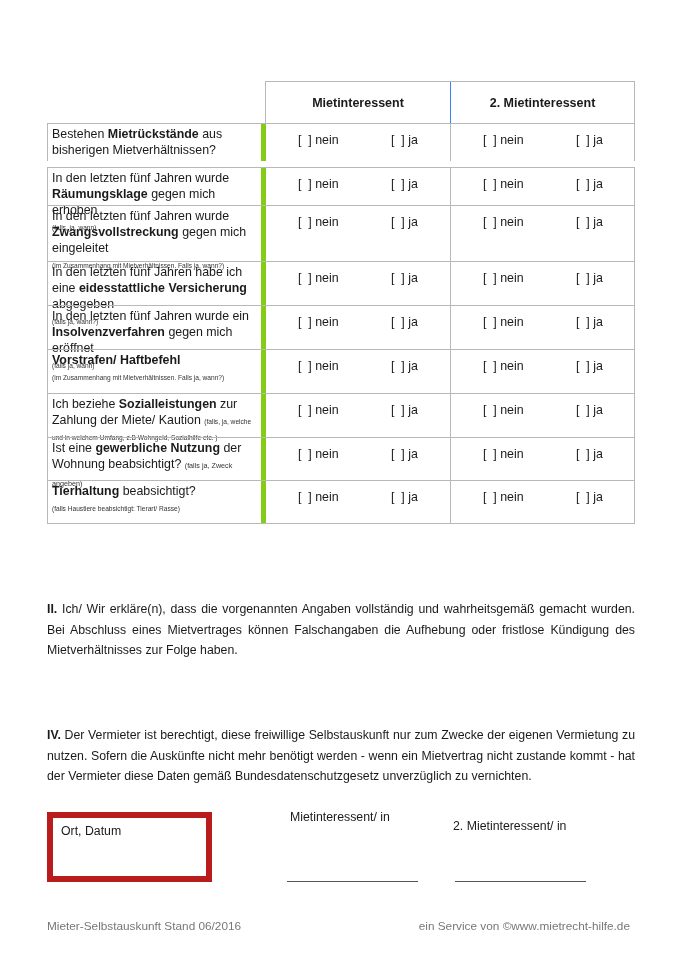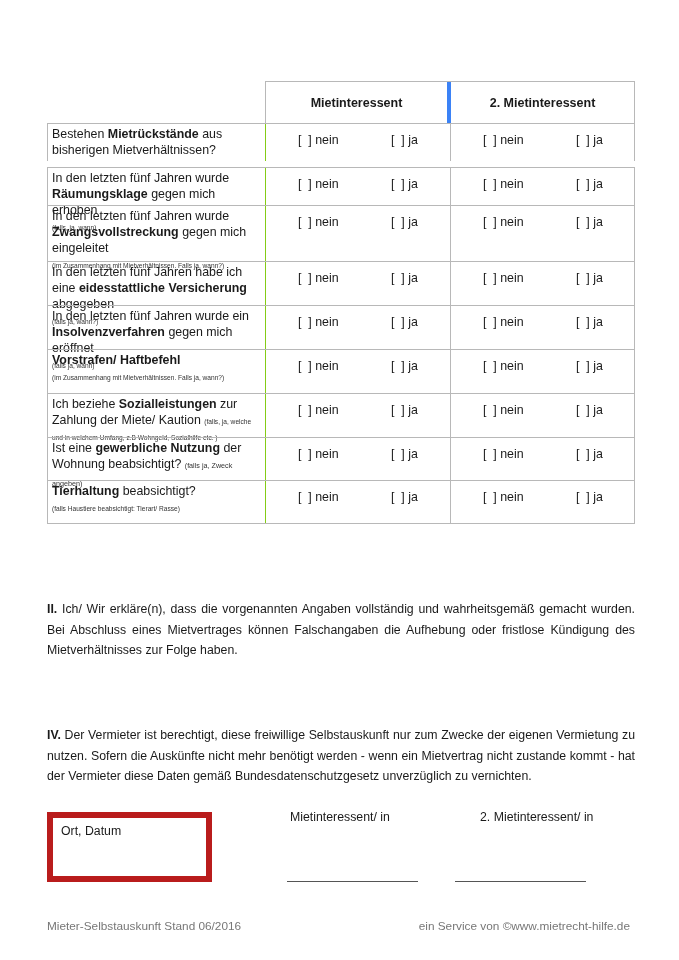--- a/index.html
+++ b/index.html
@@ -8,28 +8,28 @@
       font-family: "Liberation Sans", "DejaVu Sans", sans-serif; color: #1a1a1a;
     }
     .page { position: absolute; left: 0; top: 0; width: 679px; height: 960px; }
 
     
     .tbl { position: absolute; left: 47px; top: 81px; width: 588px; }
     .hdr { position: absolute; left: 218px; top: 0; width: 370px; height: 42px;
            border: 1px solid #b8b8b8; border-bottom: none; box-sizing: border-box; }
     .hdr .hcell { position: absolute; top: 0; height: 42px; line-height: 42px;
                   font-size: 12.5px; font-weight: bold; text-align: center; color: #1a1a1a; }
-    .hdr .hcell.c1 { left: 0; width: 185px; border-right: 4px solid #3b82f6; box-sizing: border-box; }
+    .hdr .hcell.c1 { left: 0; width: 185px; border-right: 1px solid #3b82f6; box-sizing: border-box; }
     .hdr .hcell.c2 { left: 185px; width: 183px; }
 
     .row { position: absolute; left: 0; width: 588px; box-sizing: border-box;
            border: 1px solid #b8b8b8; border-bottom: none; }
     .row.last { border-bottom: 1px solid #b8b8b8; }
     .row .q { position: absolute; left: 0; top: 0; width: 218px; height: 100%;
-              border-right: 1px solid #84cc16; box-sizing: border-box; padding: 2px 4px 0 4px;
+              border-right: 5px solid #84cc16; box-sizing: border-box; padding: 2px 4px 0 4px;
               font-size: 12.4px; line-height: 16px; color: #1a1a1a; }
     .row .q b { font-weight: bold; }
     .row .q .small { font-size: 6.6px; line-height: 10px; color: #333; }
     .row .q .small-inline { font-size: 7.2px; color: #333; }
     .row .a { position: absolute; top: 0; height: 100%; width: 185px; }
     .row .a.c1 { left: 218px; border-right: 1px solid #b8b8b8; box-sizing: border-box; }
     .row .a.c2 { left: 403px; width: 183px; }
     .opt { position: absolute; top: 8px; font-size: 12.4px; line-height: 16px; color: #1a1a1a; white-space: pre; }
     .opt.nein { left: 32px; }
     .opt.ja { left: 125px; }
@@ -197,19 +197,19 @@
     <b>II.</b><span> Ich/ Wir erkläre(n), dass die vorgenannten Angaben vollständig und wahrheitsgemäß gemacht wurden. Bei Abschluss eines Mietvertrages können Falschangaben die Aufhebung oder fristlose Kündigung des Mietverhältnisses zur Folge haben.</span>
   </div>
   <div class="para" style="top:725px;">
     <b>IV.</b><span> Der Vermieter ist berechtigt, diese freiwillige Selbstauskunft nur zum Zwecke der eigenen Vermietung zu nutzen. Sofern die Auskünfte nicht mehr benötigt werden - wenn ein Mietvertrag nicht zustande kommt - hat der Vermieter diese Daten gemäß Bundesdatenschutzgesetz unverzüglich zu vernichten.</span>
   </div>
 
   <div class="ortbox">
     <span>Ort, Datum</span>
   </div>
   <div class="siglabel" style="left:290px;">Mietinteressent/ in</div>
-  <div class="siglabel" style="left:480px;">2. Mietinteressent/ in</div>
+  <div class="siglabel" style="left:453px;margin-top:9px;">2. Mietinteressent/ in</div>
   <div class="sigline" style="left:287px;"></div>
   <div class="sigline" style="left:455px;"></div>
 
   <div class="footer" style="left:47px;">Mieter-Selbstauskunft Stand 06/2016</div>
   <div class="footer" style="right:49px;">ein Service von ©www.mietrecht-hilfe.de</div>
 </div>
 
 </body></html>

